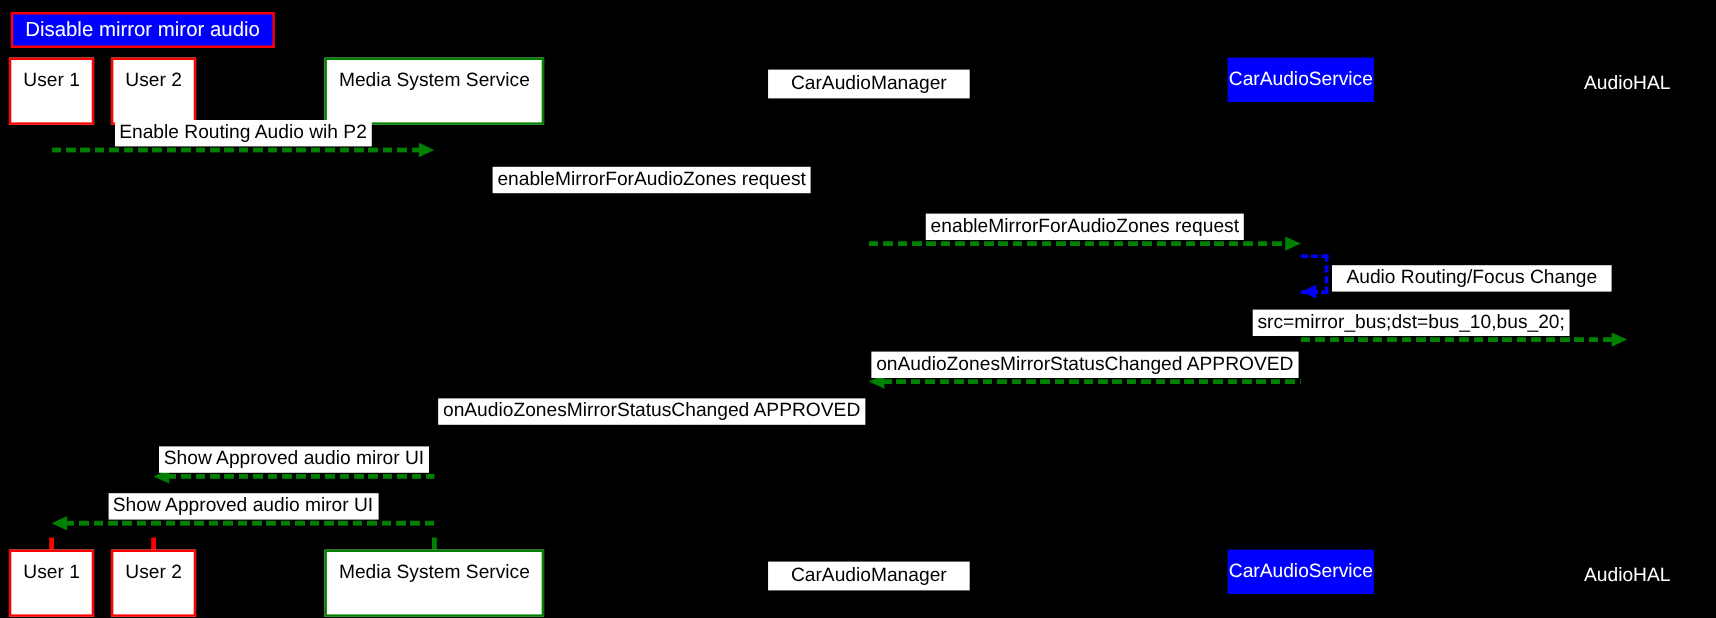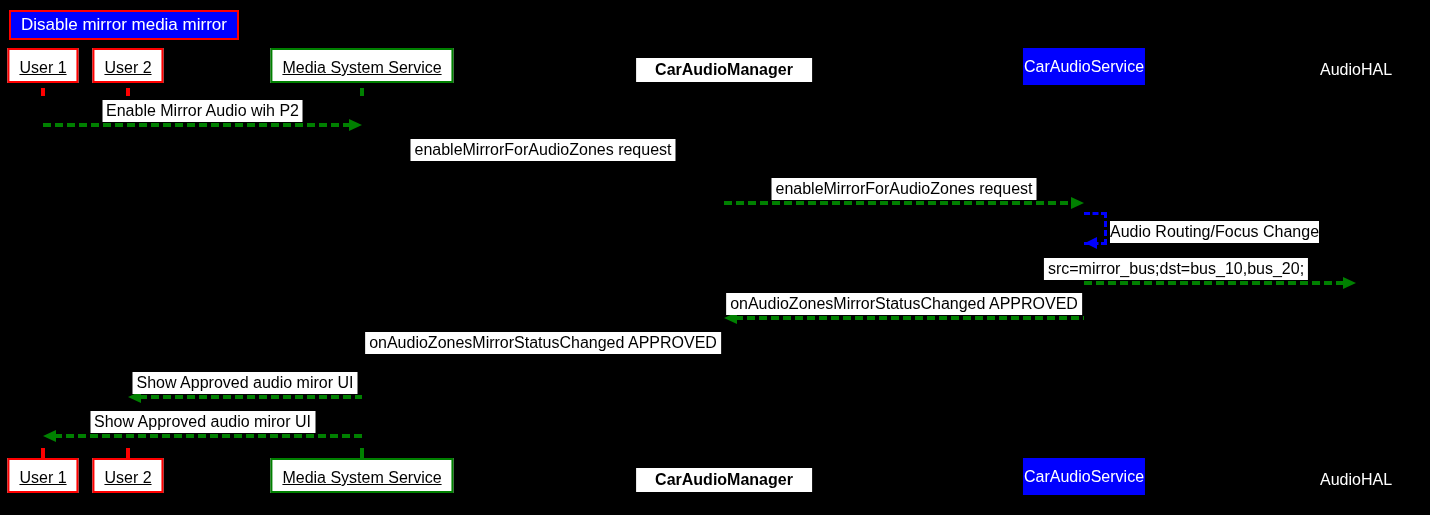--- a/index.html
+++ b/index.html
@@ -29,34 +29,32 @@
   }
   .participant {
     position: absolute;
     transform: translateX(-50%);
     font-size: 16px;
     white-space: nowrap;
     text-align: center;
     box-sizing: border-box;
   }
   .participant.box {
-    height: 35px;
+    height: 56px;
     line-height: 36px;
     padding: 0 10px;
-    text-decoration: underline;
   }
   .participant.filled {
     height: 37px;
     line-height: 37px;
     padding: 0 1px;
   }
   .participant.plain {
     padding: 2px 19px;
     line-height: 20px;
-    font-weight: bold;
   }
   .participant.text {
     padding: 2px 0;
     line-height: 20px;
   }
   .lifeline {
     position: absolute;
     width: 2px;
     background: #000000;
   }
@@ -74,21 +72,21 @@
     padding: 1px 4px;
     white-space: nowrap;
     z-index: 2;
   }
   .self-label {
     position: absolute;
     background: #FFFFFF;
     color: #000000;
     font-size: 16px;
     line-height: 20px;
-    padding: 1px 0;
+    padding: 1px 12px;
     white-space: nowrap;
     z-index: 2;
   }
   .msg-line {
     position: absolute;
     height: 4px;
     z-index: 1;
   }
   .arrow-head {
     position: absolute;
@@ -100,39 +98,39 @@
     position: absolute;
     width: 23px;
     box-sizing: border-box;
     z-index: 1;
   }
 </style>
 </head>
 <body>
 
 <div id="diagram">
-  <div class="title-box">Disable mirror media mirror</div>
+  <div class="title-box">Disable mirror miror audio</div>
   <div id="lifelines-layer">
       <div class="lifeline" style="left: 42px; top: 96px; height: 352px;"></div>
       <div class="stub" style="left: 41px; top: 88px; height: 8px; background: rgb(255, 0, 0);"></div>
       <div class="stub" style="left: 41px; top: 448px; height: 10px; background: rgb(255, 0, 0);"></div>
       <div class="lifeline" style="left: 127px; top: 96px; height: 352px;"></div>
       <div class="stub" style="left: 126px; top: 88px; height: 8px; background: rgb(255, 0, 0);"></div>
       <div class="stub" style="left: 126px; top: 448px; height: 10px; background: rgb(255, 0, 0);"></div>
       <div class="lifeline" style="left: 361px; top: 96px; height: 352px;"></div>
       <div class="stub" style="left: 360px; top: 88px; height: 8px; background: rgb(0, 128, 0);"></div>
       <div class="stub" style="left: 360px; top: 448px; height: 10px; background: rgb(0, 128, 0);"></div>
       <div class="lifeline" style="left: 723px; top: 96px; height: 352px;"></div>
       <div class="lifeline" style="left: 1083px; top: 96px; height: 352px;"></div>
       <div class="lifeline" style="left: 1355px; top: 96px; height: 352px;"></div>
     </div>
   <div id="messages-layer">
       <div class="msg-line" style="top: 123px; background: repeating-linear-gradient(90deg, rgb(0, 128, 0) 0px, rgb(0, 128, 0) 8px, transparent 8px, transparent 12px); left: 43px; width: 308px;"></div>
       <div class="arrow-head" style="border-top: 6px solid transparent; border-bottom: 6px solid transparent; top: 119px; left: 349px; border-left: 13px solid rgb(0, 128, 0);"></div>
-      <div class="msg-label" style="left: 202.5px; top: 100px;">Enable Mirror Audio wih P2</div>
+      <div class="msg-label" style="left: 202.5px; top: 100px;">Enable Routing Audio wih P2</div>
       <div class="msg-line" style="top: 162px; background: repeating-linear-gradient(90deg, rgb(0, 0, 0) 0px, rgb(0, 0, 0) 8px, transparent 8px, transparent 12px); left: 362px; width: 351px;"></div>
       <div class="arrow-head" style="border-top: 6px solid transparent; border-bottom: 6px solid transparent; top: 158px; left: 711px; border-left: 13px solid rgb(0, 0, 0);"></div>
       <div class="msg-label" style="left: 543px; top: 139px;">enableMirrorForAudioZones request</div>
       <div class="msg-line" style="top: 201px; background: repeating-linear-gradient(90deg, rgb(0, 128, 0) 0px, rgb(0, 128, 0) 8px, transparent 8px, transparent 12px); left: 724px; width: 349px;"></div>
       <div class="arrow-head" style="border-top: 6px solid transparent; border-bottom: 6px solid transparent; top: 197px; left: 1071px; border-left: 13px solid rgb(0, 128, 0);"></div>
       <div class="msg-label" style="left: 904px; top: 178px;">enableMirrorForAudioZones request</div>
       <div class="self-loop" style="left: 1084px; top: 212px; height: 33px; border-top: 3px dashed rgb(0, 0, 255); border-right: 3px dashed rgb(0, 0, 255); border-bottom: 3px dashed rgb(0, 0, 255);"></div>
       <div class="arrow-head" style="left: 1085px; top: 237px; border-top: 6px solid transparent; border-bottom: 6px solid transparent; border-right: 12px solid rgb(0, 0, 255);"></div>
       <div class="self-label" style="left: 1110px; top: 221px;">Audio Routing/Focus Change</div>
       <div class="msg-line" style="top: 281px; background: repeating-linear-gradient(90deg, rgb(0, 128, 0) 0px, rgb(0, 128, 0) 8px, transparent 8px, transparent 12px); left: 1084px; width: 261px;"></div>

